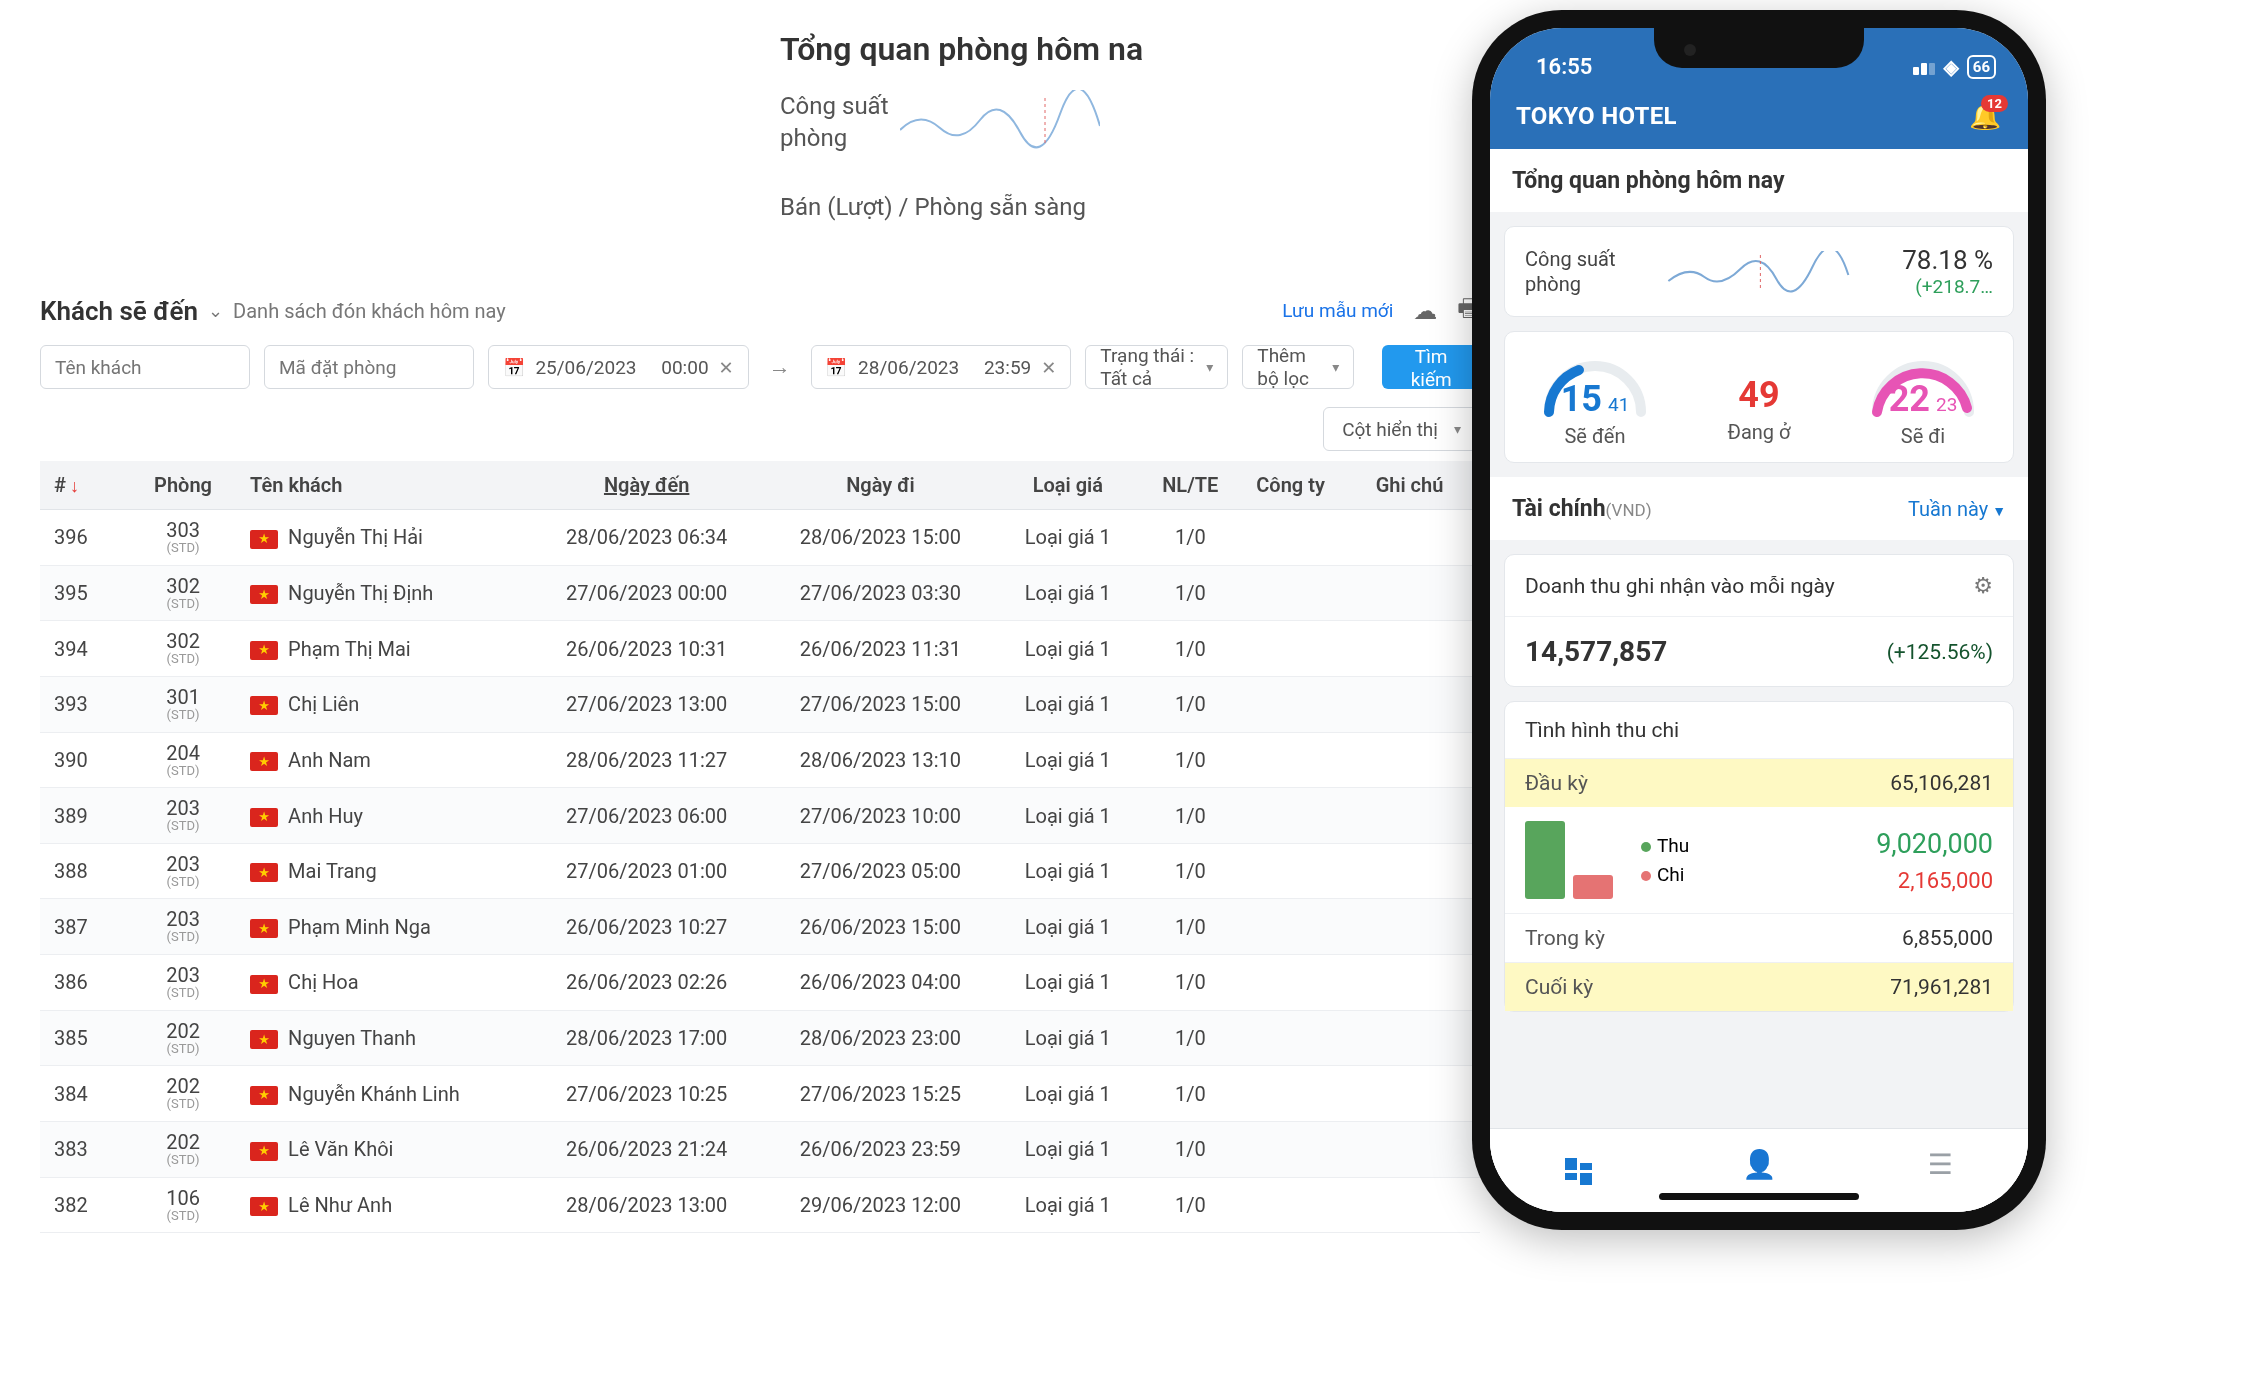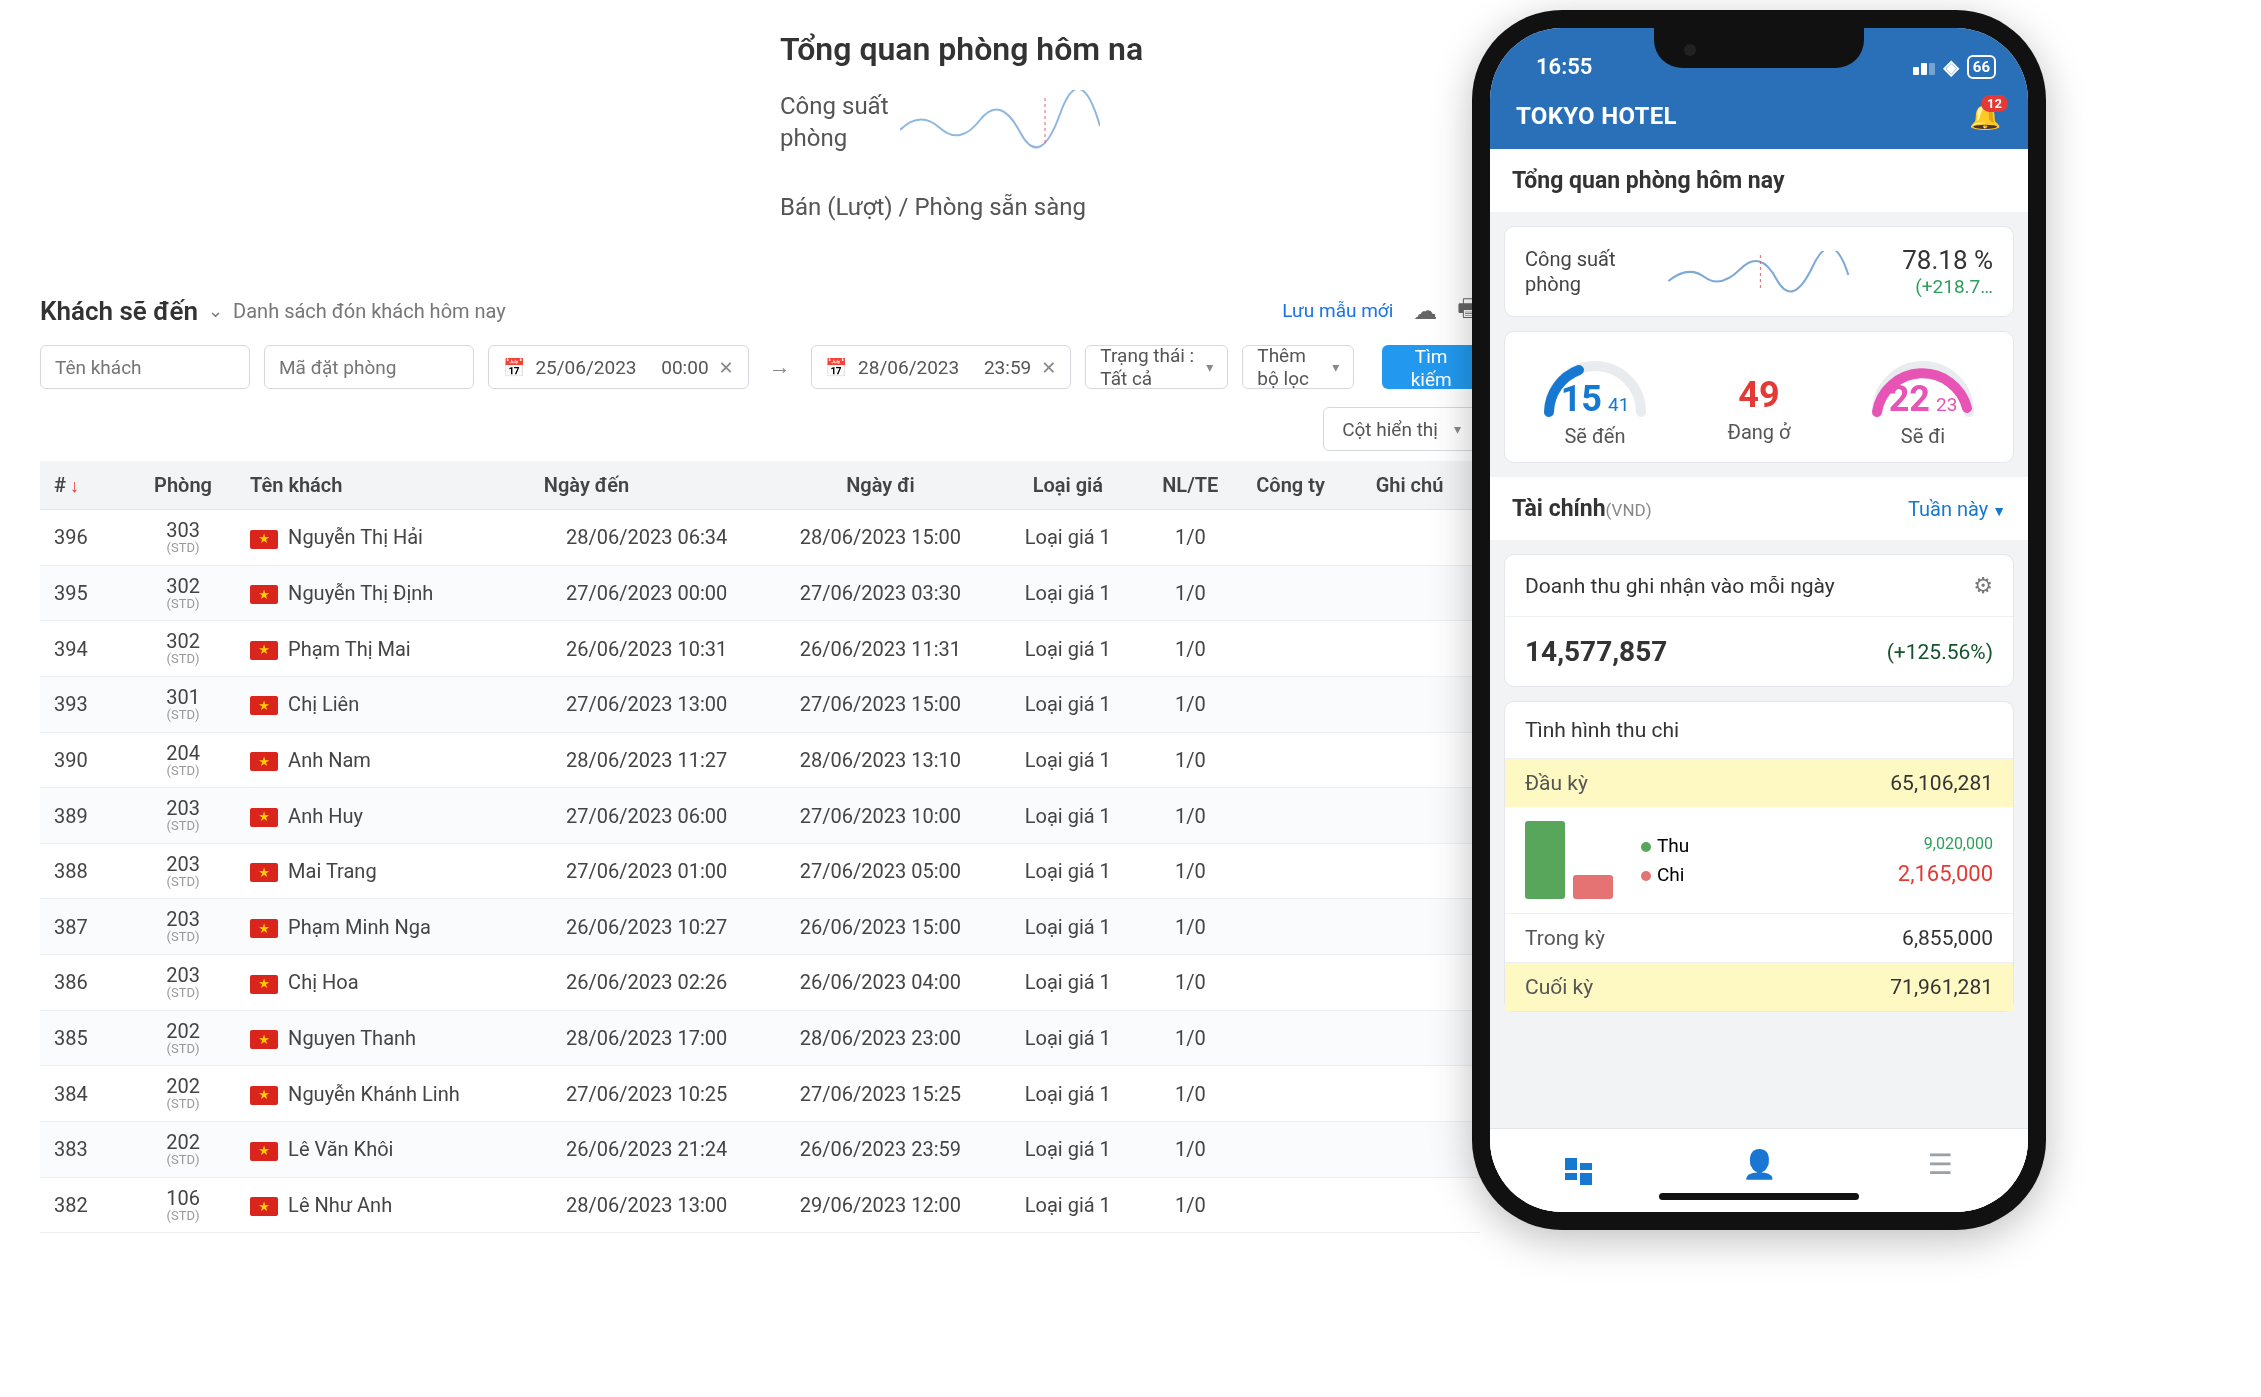--- a/index.html
+++ b/index.html
@@ -108,21 +108,21 @@
 .cash-val { color:#333; }
 .cash-mid { display:flex; align-items:center; gap:28px; padding:14px 20px; }
 .bars { display:flex; align-items:flex-end; gap:8px; }
 .bar-a { width:40px; height:78px; background:#58a55c; border-radius:3px; }
 .bar-b { width:40px; height:24px; background:#e57373; border-radius:3px; }
 .legend { font-size:19px; display:flex; flex-direction:column; gap:6px; }
 .legend-dot { display:inline-block; width:10px; height:10px; border-radius:50%; margin-right:6px; }
 .ld-g { background:#58a55c; }
 .ld-r { background:#e57373; }
 .mid-vals { margin-left:auto; text-align:right; display:flex; flex-direction:column; gap:8px; }
-.mv-g { color:#2e9f5b; font-size:16px; }
+.mv-g { color:#2e9f5b; font-size:27px; }
 .mv-r { color:#e53935; font-size:22px; }
 
 .phone-tabbar { position:absolute; bottom:0; left:0; right:0; height:84px; background:#fff; border-top:1px solid #e1e4e8; display:flex; justify-content:space-around; align-items:center; font-size:28px; color:#9aa0a6; padding-bottom:12px; }
 .tab-active { color:#1778d1; }
 .icon-dash { display:inline-grid; grid-template-columns:1fr 1fr; gap:3px; }
 .icon-dash span { width:12px; height:12px; background:currentColor; }
 .icon-dash span:nth-child(2){height:7px;margin-top:5px;}
 .icon-dash span:nth-child(3){height:7px;}
 </style>
 </head>
@@ -182,21 +182,21 @@
         <span class="chev">▾</span>
     </div>
   </div>
 
   <table class="table">
     <thead>
         <tr>
       <th><span>#</span><span class="arrow-sort">↓</span></th>
       <th style="text-align:center;">Phòng</th>
       <th>Tên khách</th>
-      <th style="text-align:left;">Ngày đến</th>
+      <th style="text-align:center;text-decoration:underline;">Ngày đến</th>
       <th style="text-align:center;">Ngày đi</th>
       <th style="text-align:center;">Loại giá</th>
       <th style="text-align:center;">NL/TE</th>
       <th>Công ty</th>
       <th>Ghi chú</th>
     </tr>
       </thead>
     <tbody id="tbody">
         <tr>
           <td>396</td>

